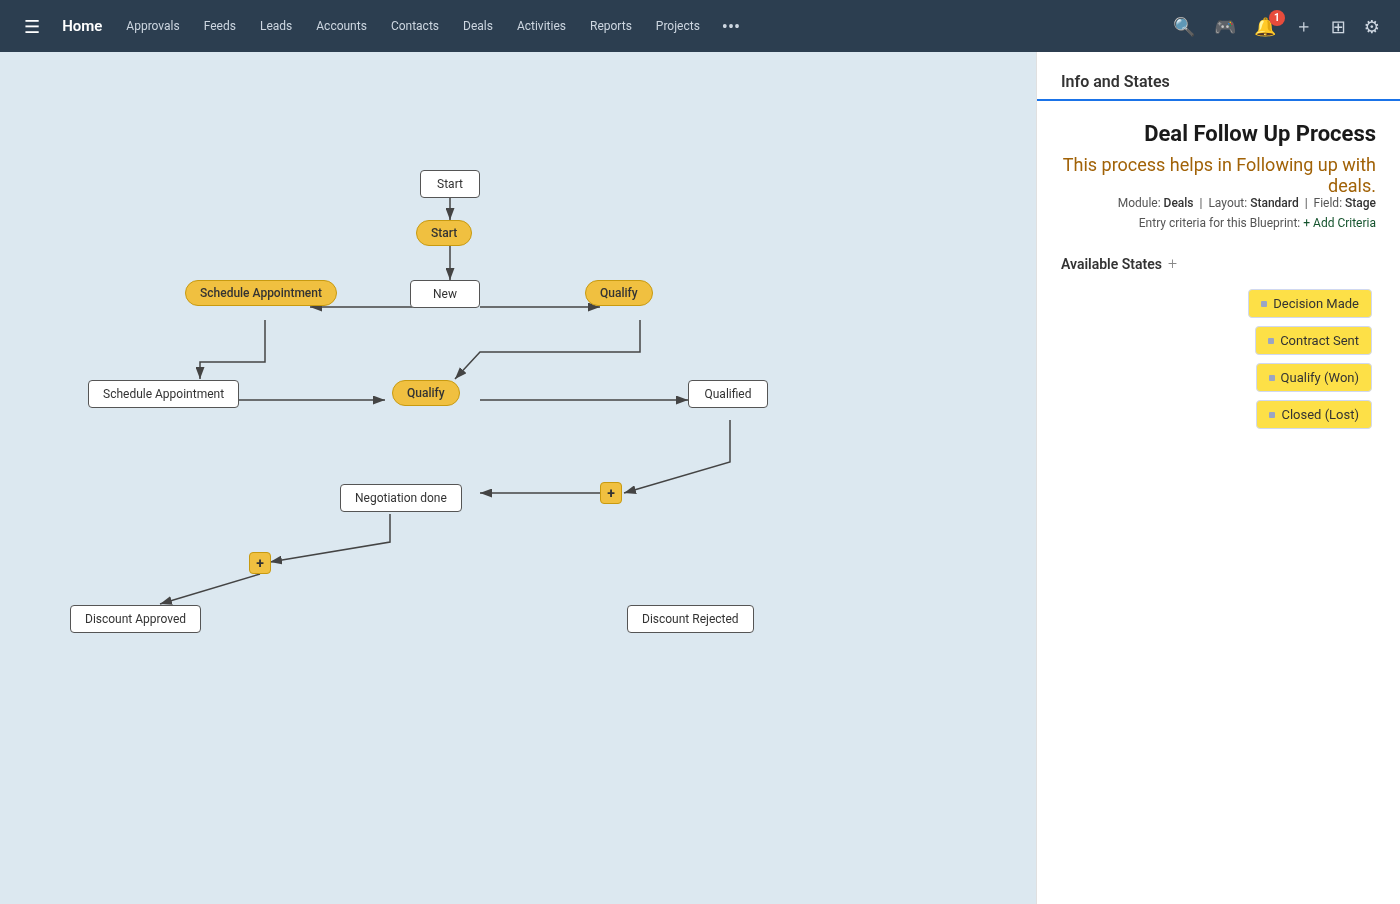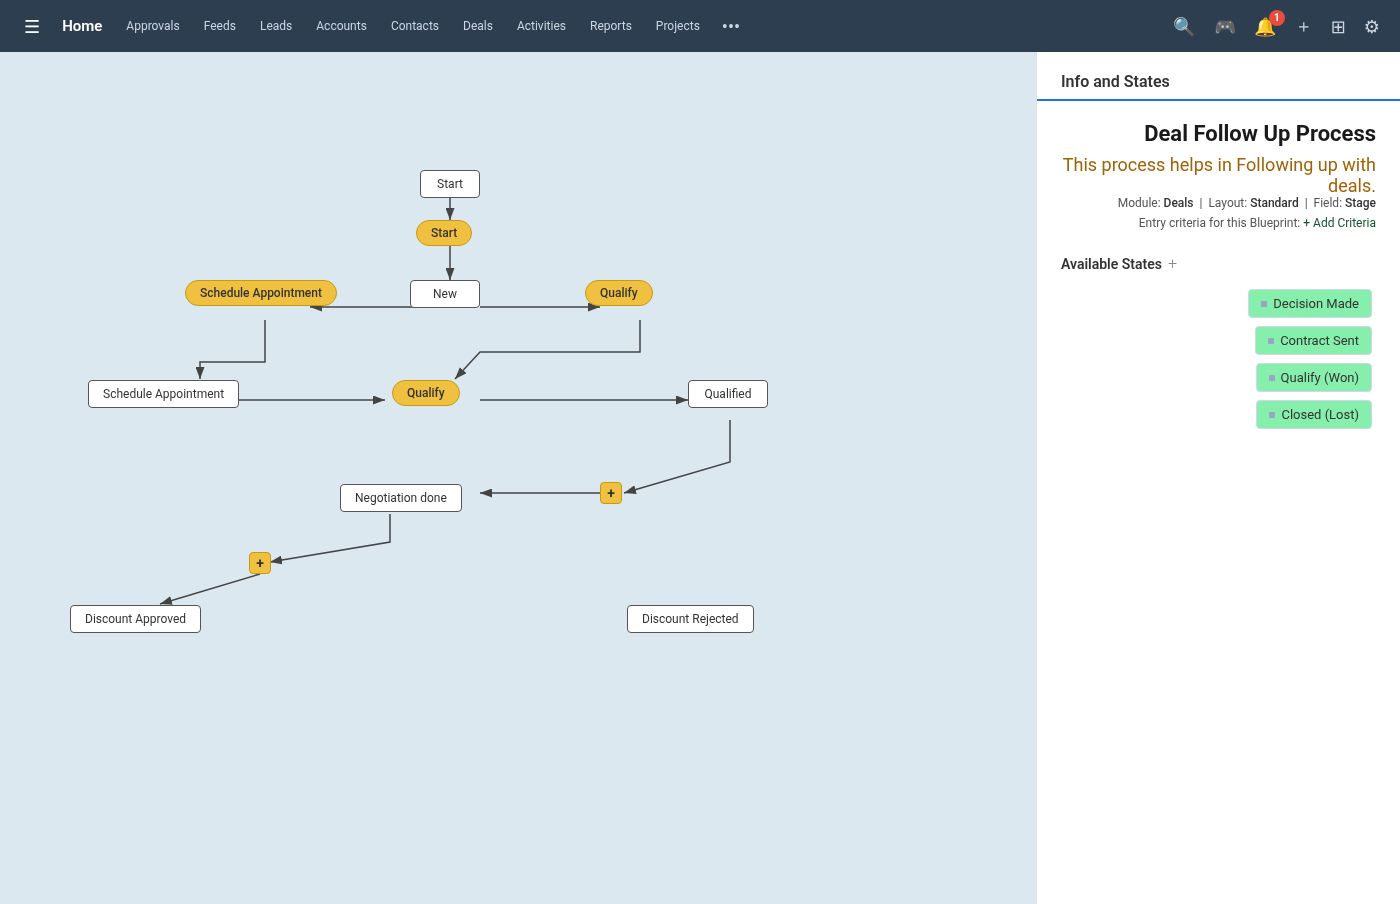--- a/index.html
+++ b/index.html
@@ -147,21 +147,21 @@
     .add-state-btn {
       color: #888;
       font-size: 16px;
       cursor: pointer;
       font-weight: 300;
     }
     .state-chip {
       display: inline-flex;
       align-items: center;
       gap: 6px;
-      background: #86efac;
+      background: #fde047;
       border: 1px solid #d0d8f0;
       border-radius: 4px;
       padding: 6px 12px;
       font-size: 13px;
       color: #333;
       margin: 4px 4px 4px 0;
       cursor: pointer;
     }
     .state-chip-dot {
       width: 6px;

